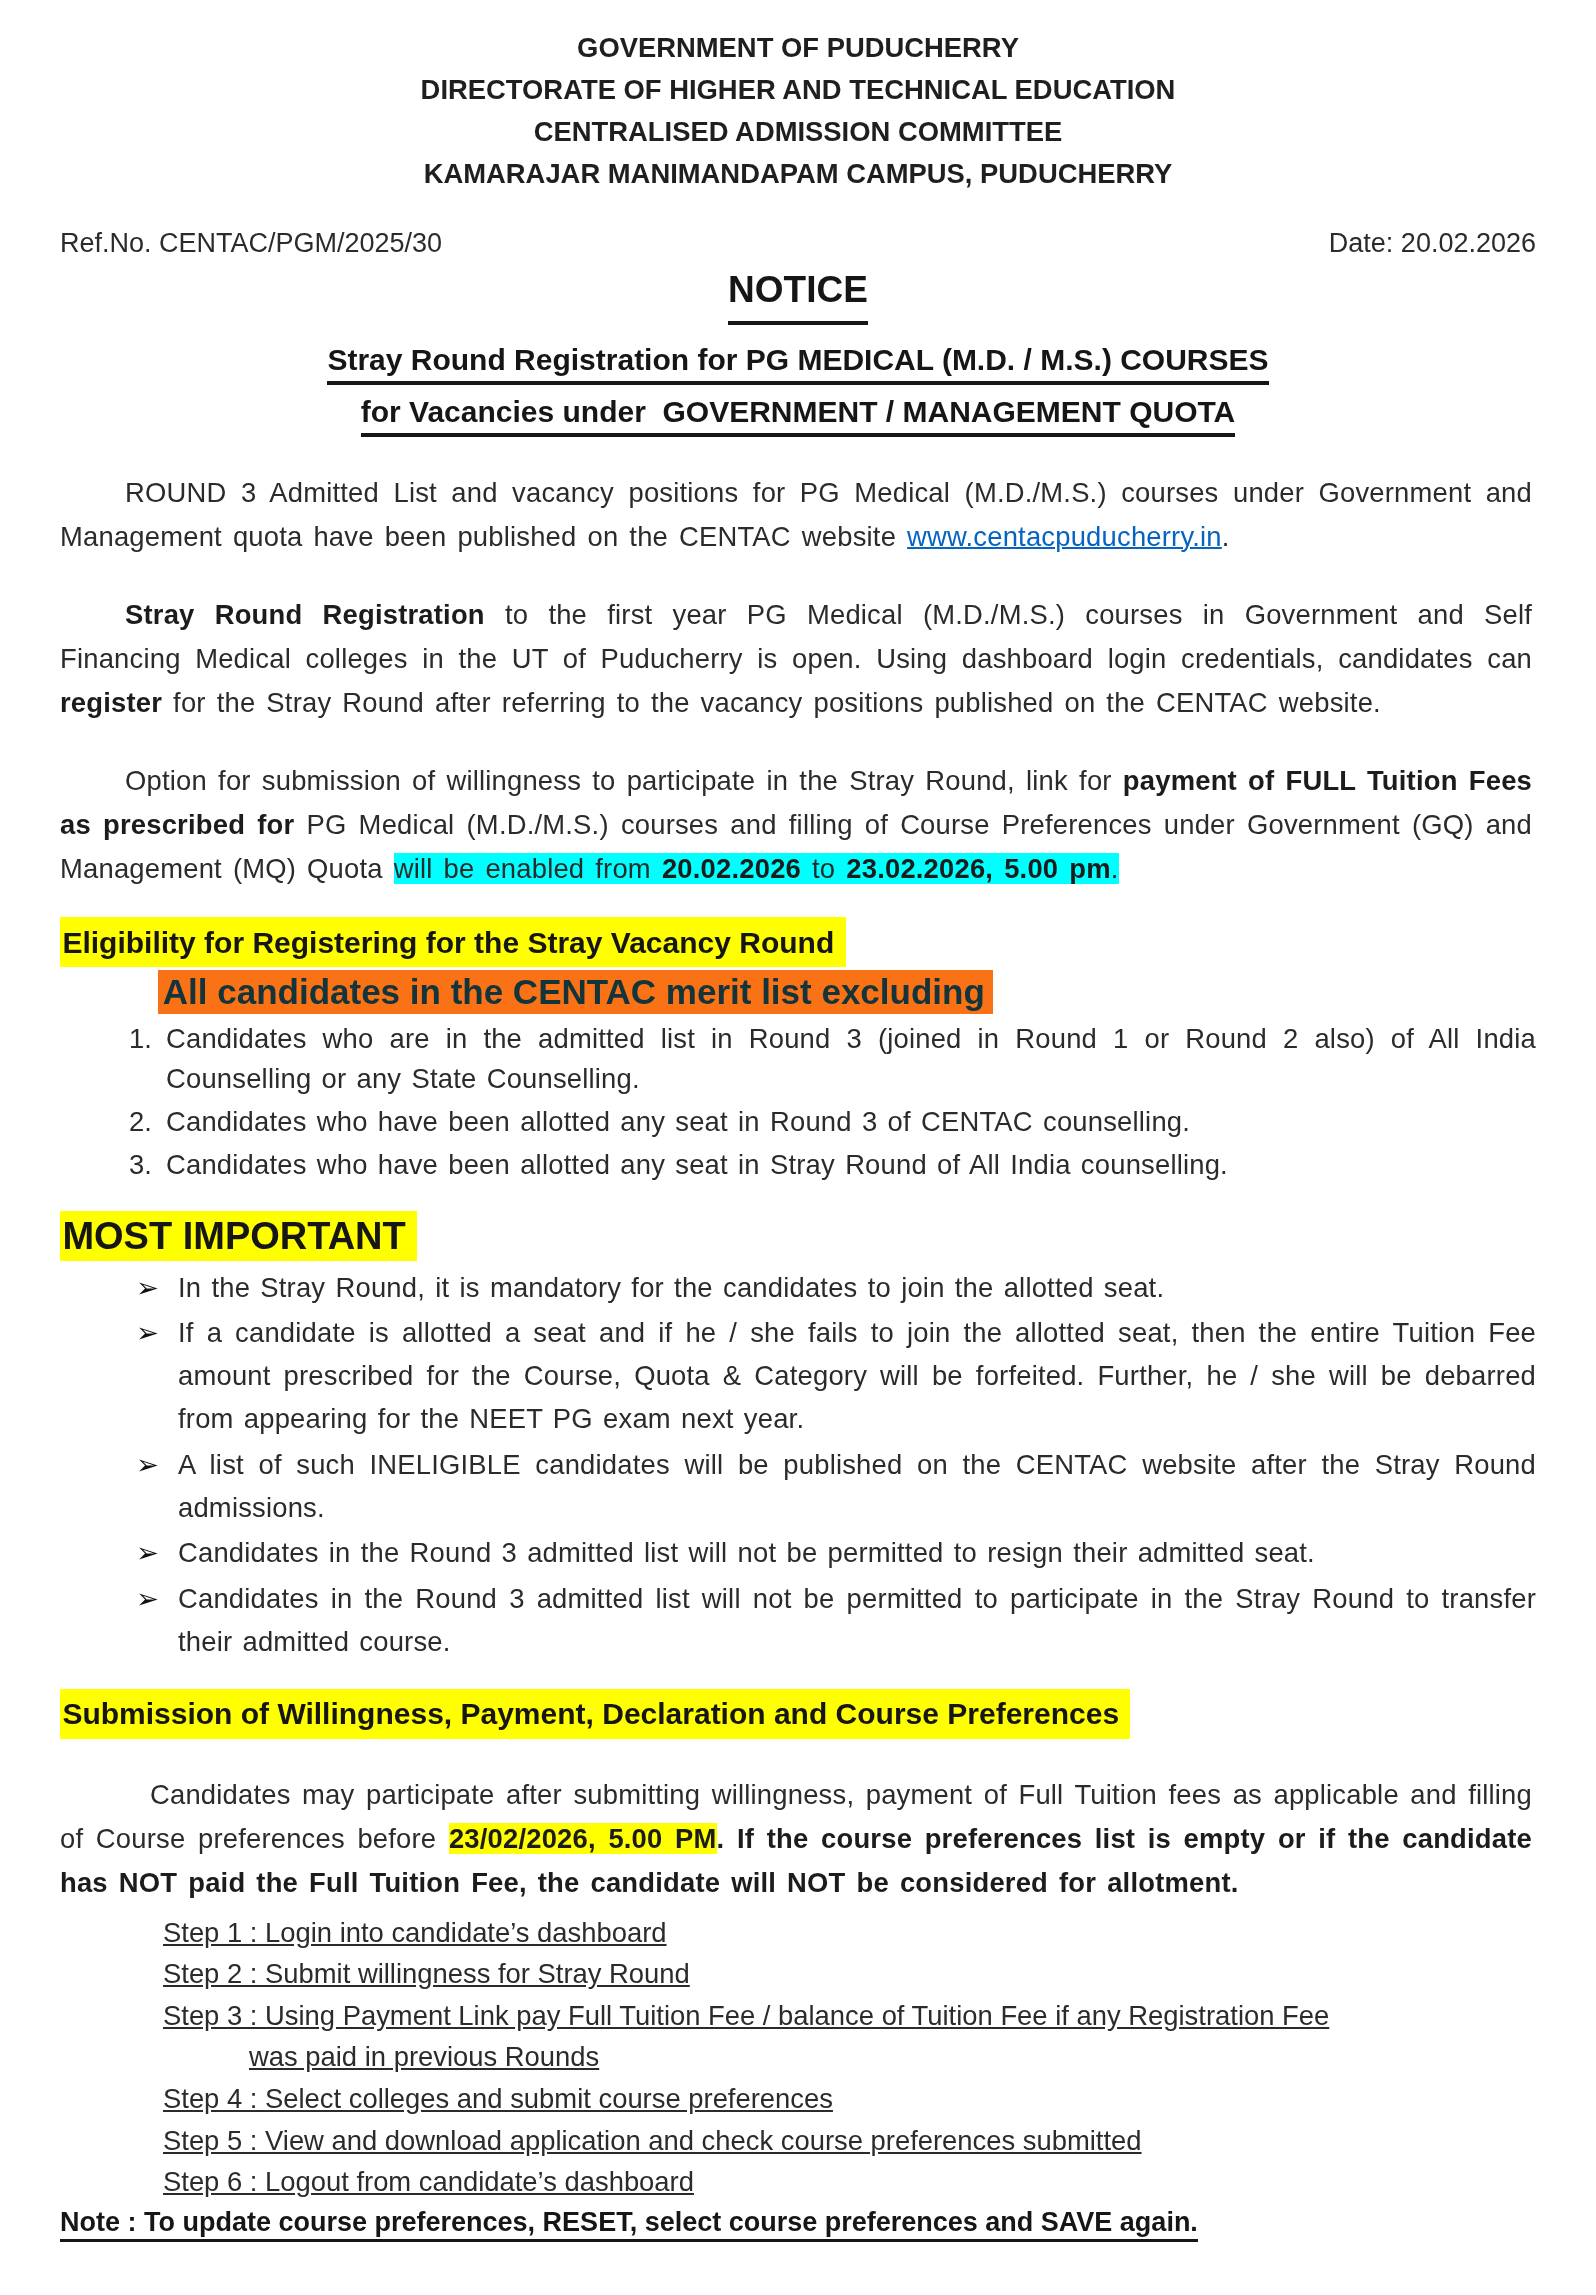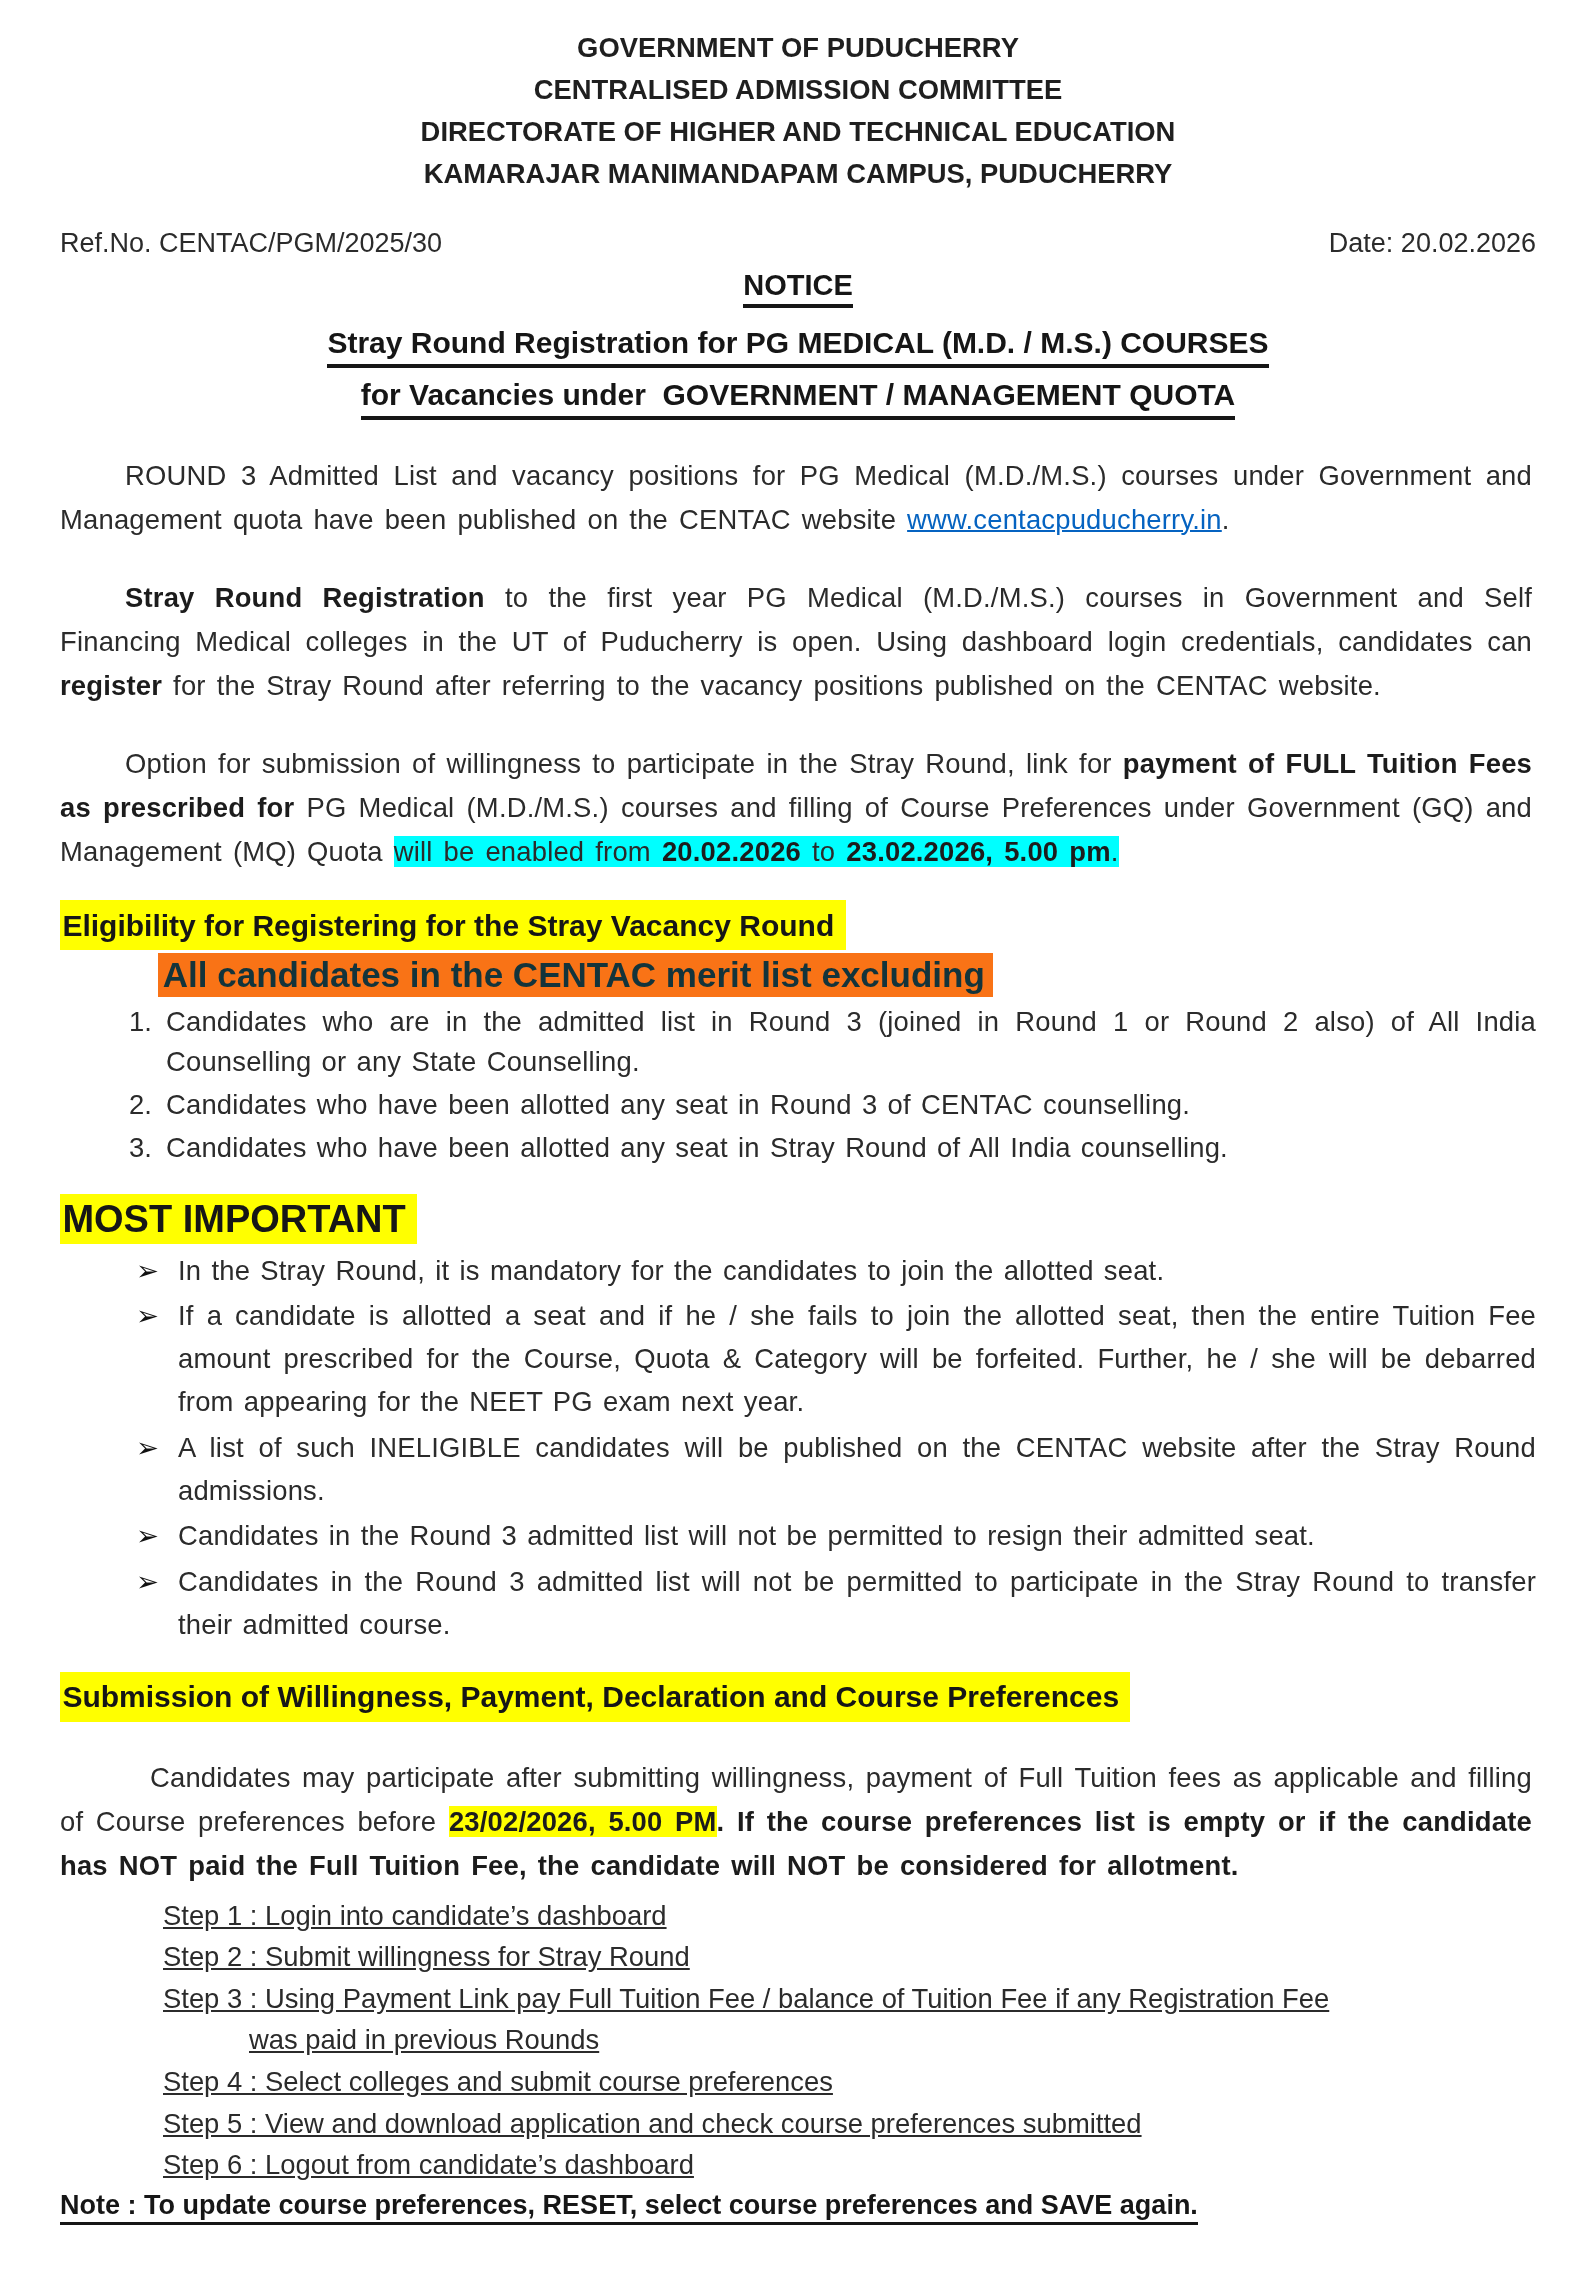--- a/index.html
+++ b/index.html
@@ -17,22 +17,22 @@
   .center{text-align:center;}
   .doc-header .hline{
     font-size:27.4px;font-weight:700;line-height:42px;text-align:center;color:#1f1f1f;
   }
   .ref-row{
     display:flex;justify-content:space-between;
     margin-top:31px;font-size:27px;line-height:35px;color:#2b2b2b;
   }
   .notice-wrap{margin-top:8px;}
   .notice-title{
-    display:inline-block;font-size:29px;font-weight:700;color:#161616;
-    border-bottom:4px solid #161616;padding-bottom:2px;
+    display:inline-block;font-size:37px;font-weight:700;color:#161616;
+    border-bottom:4px solid #161616;padding-bottom:10px;
   }
   .title-wrap{margin-top:18px;}
   .title-wrap.second{margin-top:9.7px;}
   .doc-title{
     display:inline-block;font-size:30px;font-weight:700;color:#161616;
     border-bottom:4px solid #161616;padding-bottom:4px;white-space:pre-wrap;
   }
   .para{
     margin:34px 4px 0 0;font-size:27.4px;line-height:44px;
     text-align:justify;word-spacing:3.2px;letter-spacing:0.2px;color:#2b2b2b;
@@ -68,22 +68,22 @@
   .note{margin-top:4.8px;font-size:27px;font-weight:700;color:#161616;}
   .note .u3{border-bottom:3.2px solid #161616;padding-bottom:2.4px;}
 </style>
 </head>
 <body>
 
 <div class="page">
 
   <div class="doc-header">
     <div class="hline">GOVERNMENT OF PUDUCHERRY</div>
+    <div class="hline">DIRECTORATE OF HIGHER AND TECHNICAL EDUCATION</div>
     <div class="hline">CENTRALISED ADMISSION COMMITTEE</div>
-    <div class="hline">DIRECTORATE OF HIGHER AND TECHNICAL EDUCATION</div>
     <div class="hline">KAMARAJAR MANIMANDAPAM CAMPUS, PUDUCHERRY</div>
   </div>
 
   <div class="ref-row">
     <span>Ref.No. CENTAC/PGM/2025/30</span>
     <span>Date: 20.02.2026</span>
   </div>
 
   <div class="notice-wrap center">
     <span class="notice-title">NOTICE</span>

